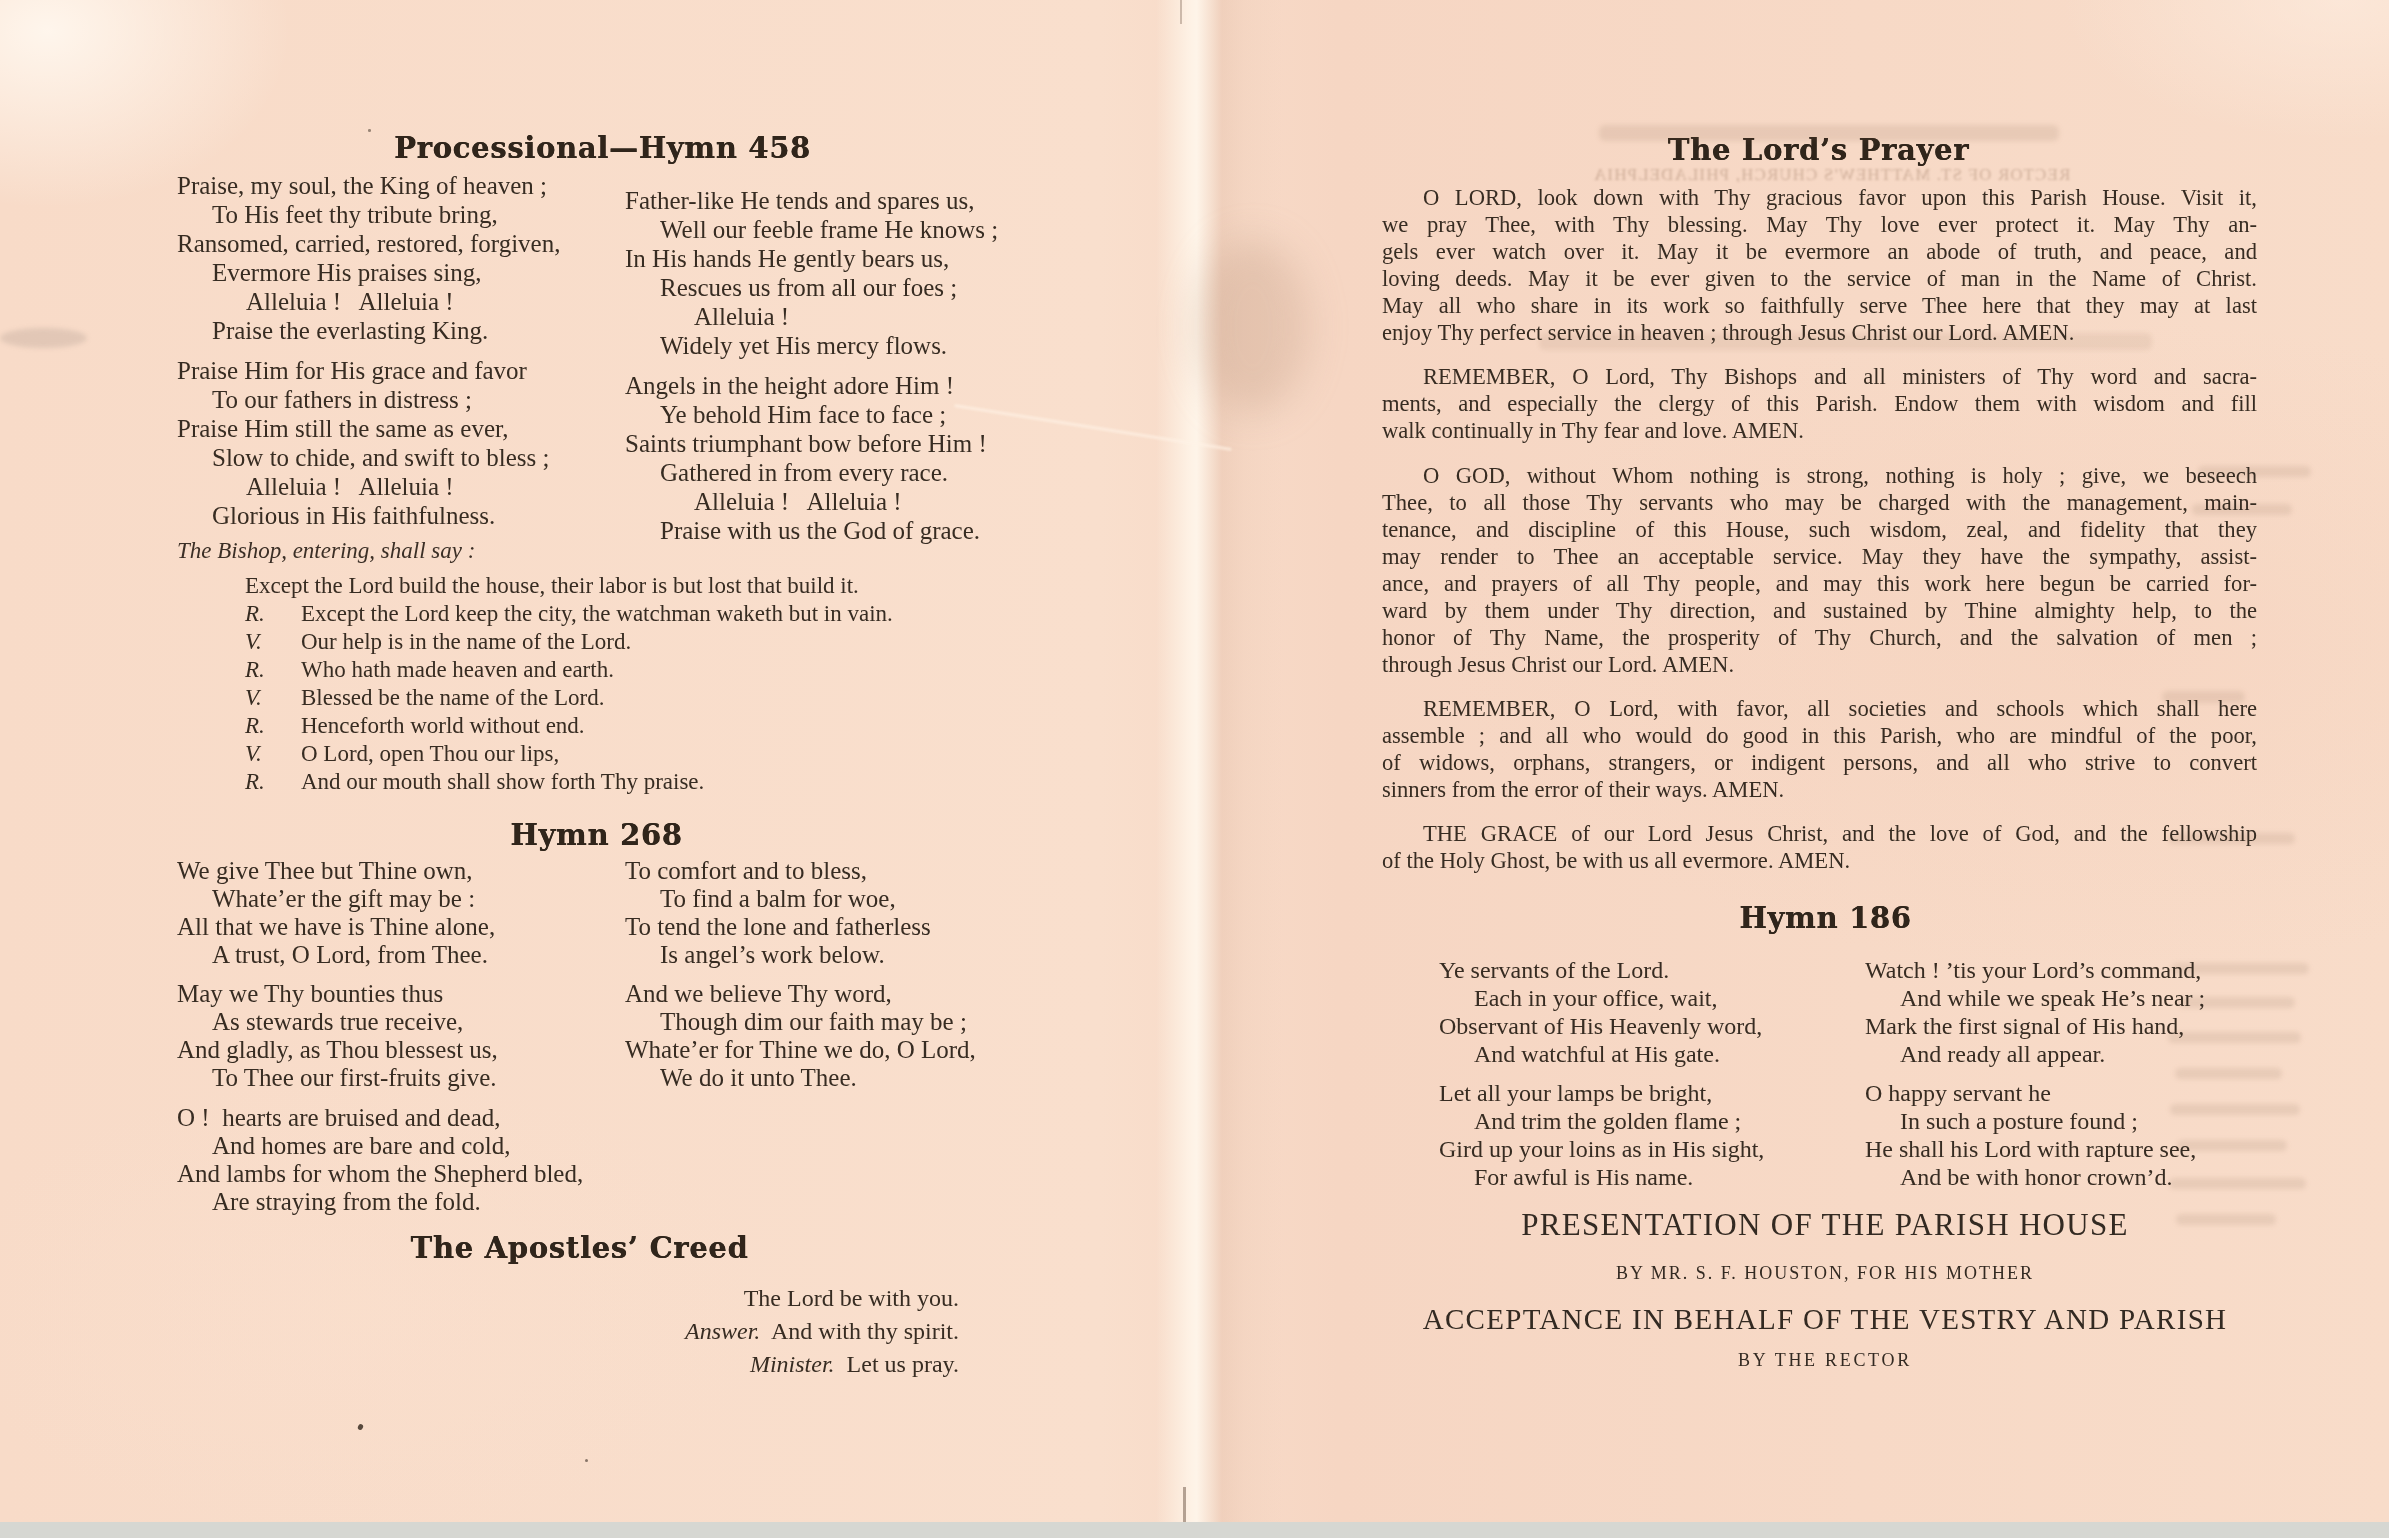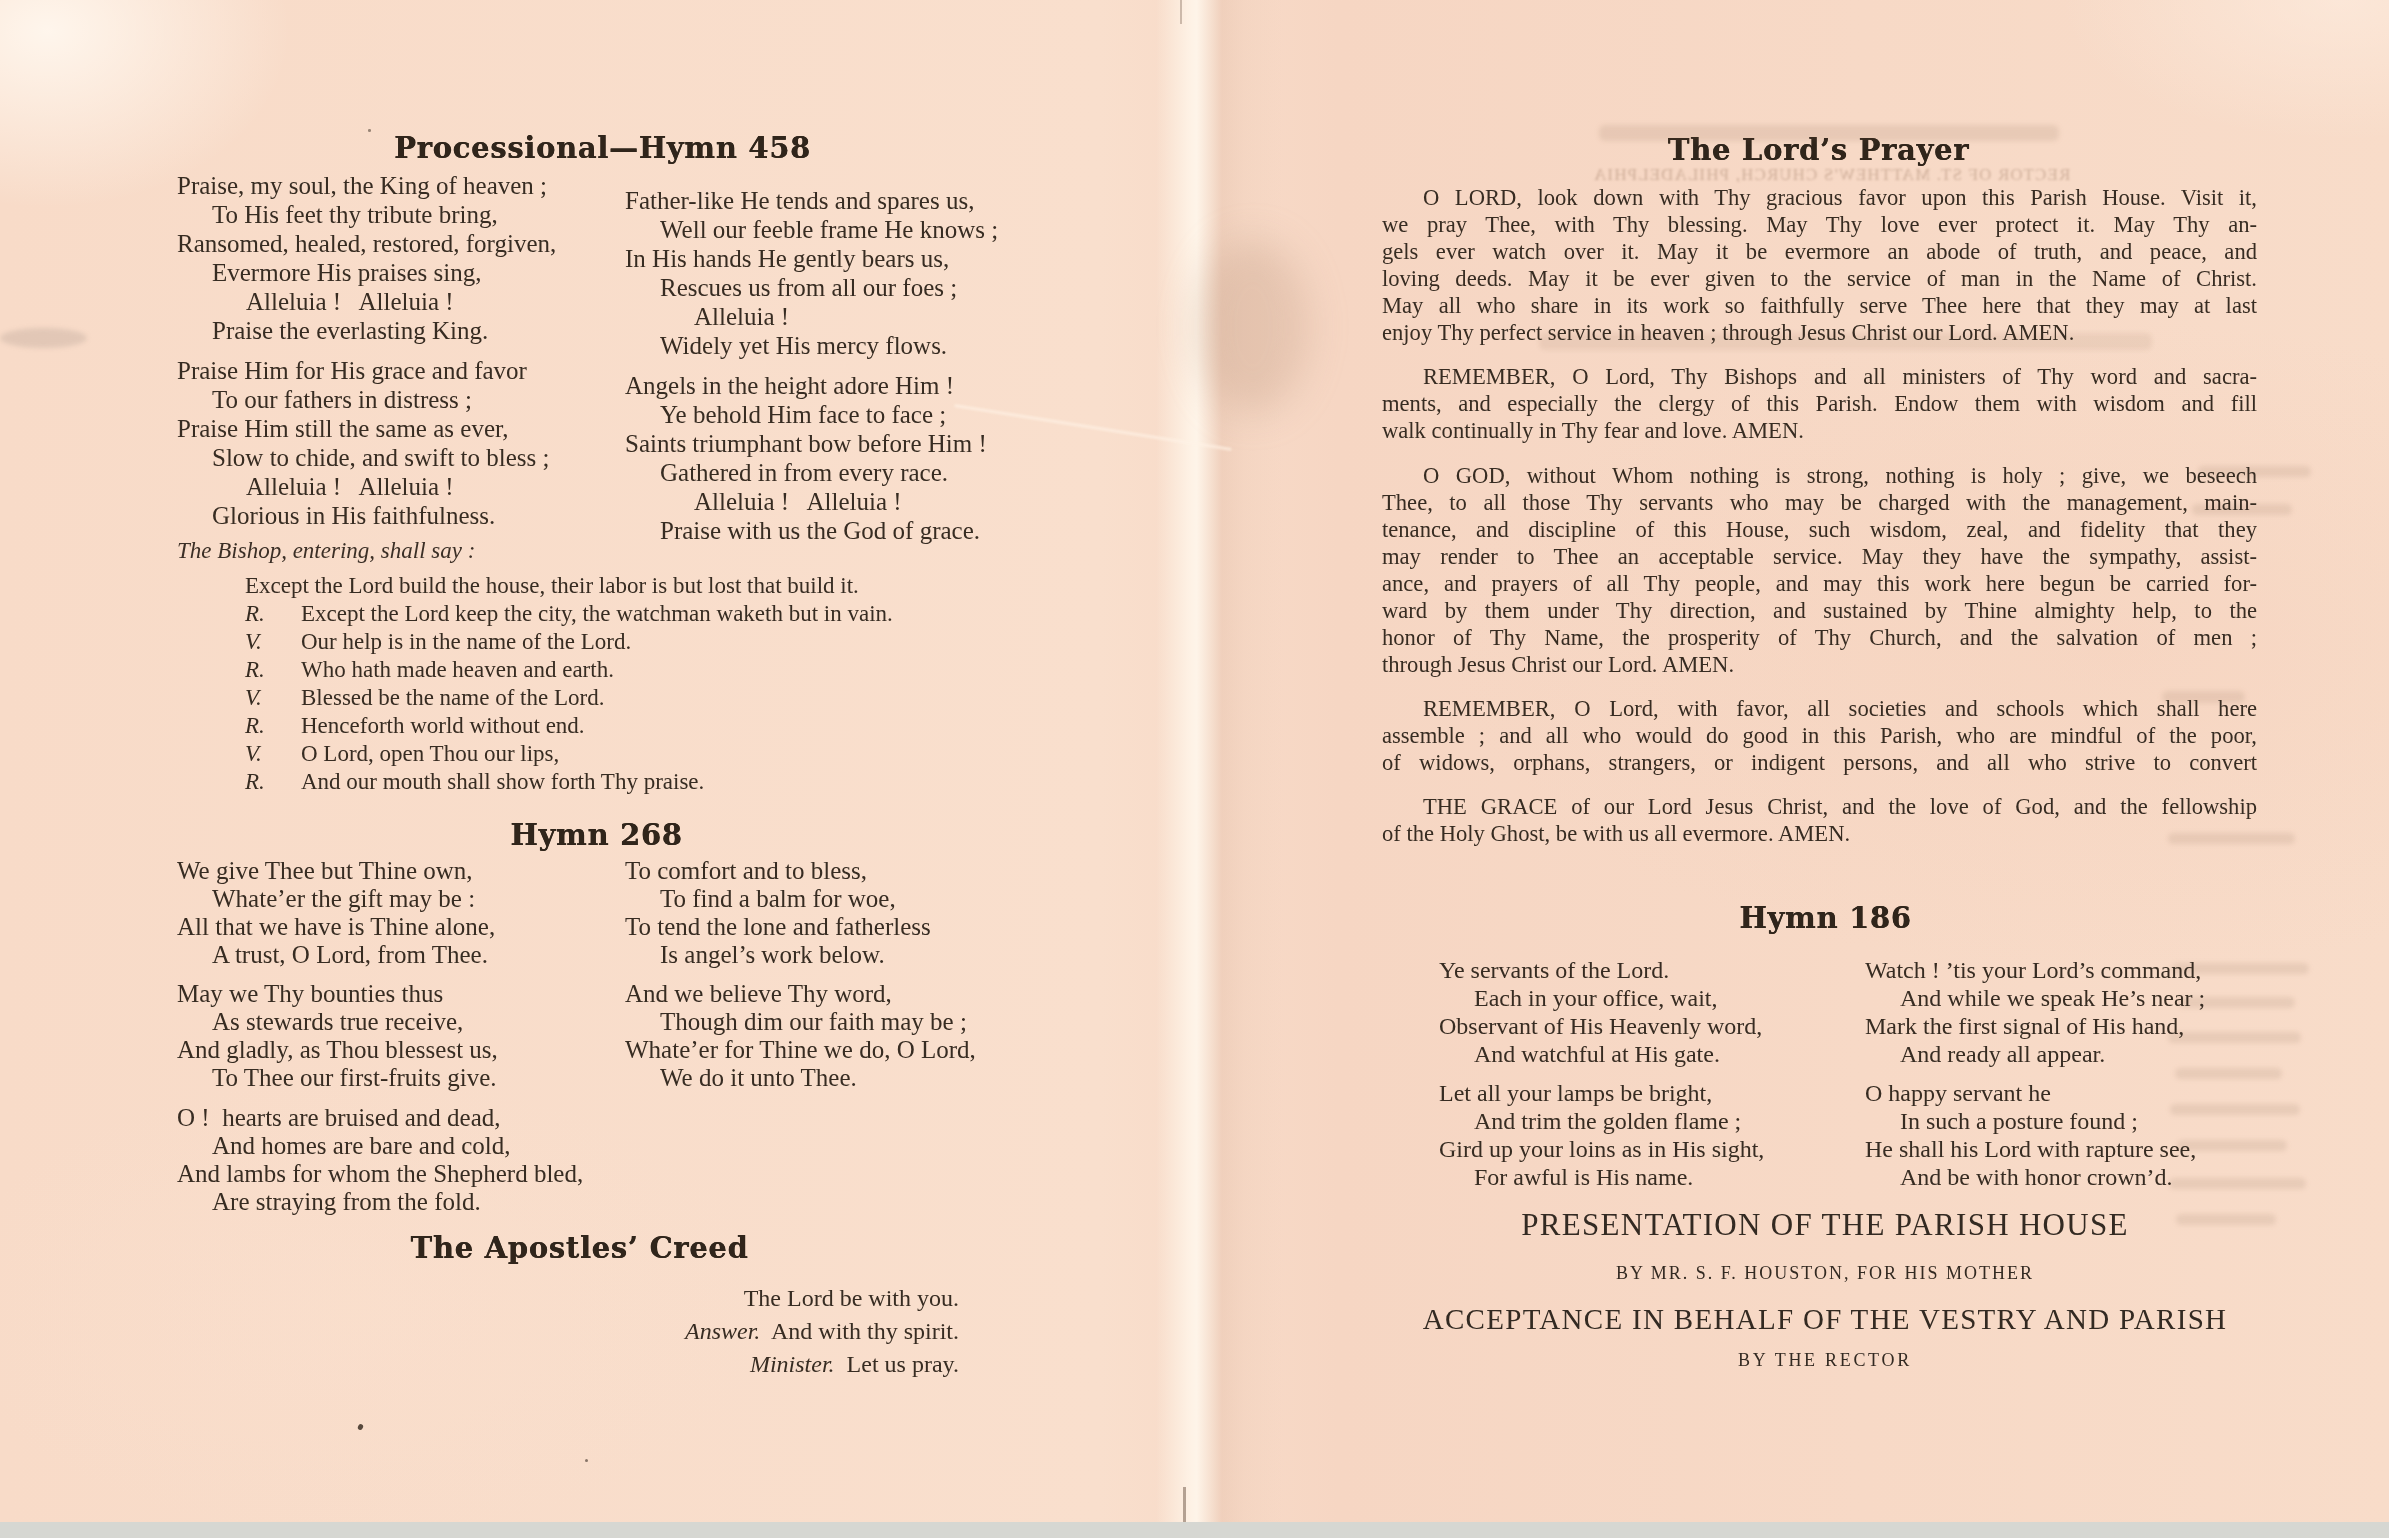--- a/index.html
+++ b/index.html
@@ -106,21 +106,21 @@
 <div class="paper">
 
   <section class="page">
 
     <h2 class="bl-heading" style="left:183px;top:131px;width:839px;">Processional—Hymn 458</h2>
 
     <div class="hymn f38" style="left:177px;top:171px;width:446px;">
         <div class="stanza">
           <div class="hline ind0">Praise, my soul, the King of heaven ;</div>
           <div class="hline ind1">To His feet thy tribute bring,</div>
-          <div class="hline ind0">Ransomed, healed, restored, forgiven,</div>
+          <div class="hline ind0">Ransomed, carried, restored, forgiven,</div>
           <div class="hline ind1">Evermore His praises sing,</div>
           <div class="hline ind2">Alleluia !   Alleluia !</div>
           <div class="hline ind1">Praise the everlasting King.</div>
         </div>
         <div class="stanza">
           <div class="hline ind0">Praise Him for His grace and favor</div>
           <div class="hline ind1">To our fathers in distress ;</div>
           <div class="hline ind0">Praise Him still the same as ever,</div>
           <div class="hline ind1">Slow to chide, and swift to bless ;</div>
           <div class="hline ind2">Alleluia !   Alleluia !</div>
@@ -248,20 +248,21 @@
           <div class="pline">may render to Thee an acceptable service. May they have the sympathy, assist-</div>
           <div class="pline">ance, and prayers of all Thy people, and may this work here begun be carried for-</div>
           <div class="pline">ward by them under Thy direction, and sustained by Thine almighty help, to the</div>
           <div class="pline">honor of Thy Name, the prosperity of Thy Church, and the salvation of men ;</div>
           <div class="pline last">through Jesus Christ our Lord. AMEN.</div>
         </div>
         <div class="para">
           <div class="pline first">REMEMBER, O Lord, with favor, all societies and schools which shall here</div>
           <div class="pline">assemble ; and all who would do good in this Parish, who are mindful of the poor,</div>
           <div class="pline">of widows, orphans, strangers, or indigent persons, and all who strive to convert</div>
+          <div class="pline last">sinners from the error of their ways. AMEN.</div>
         </div>
         <div class="para">
           <div class="pline first">THE GRACE of our Lord Jesus Christ, and the love of God, and the fellowship</div>
           <div class="pline last">of the Holy Ghost, be with us all evermore. AMEN.</div>
         </div>
       </div>
 
     <h2 class="bl-heading" style="left:1406px;top:901px;width:839px;">Hymn 186</h2>
 
     <div class="hymn f36" style="left:1439px;top:956px;width:420px;">

